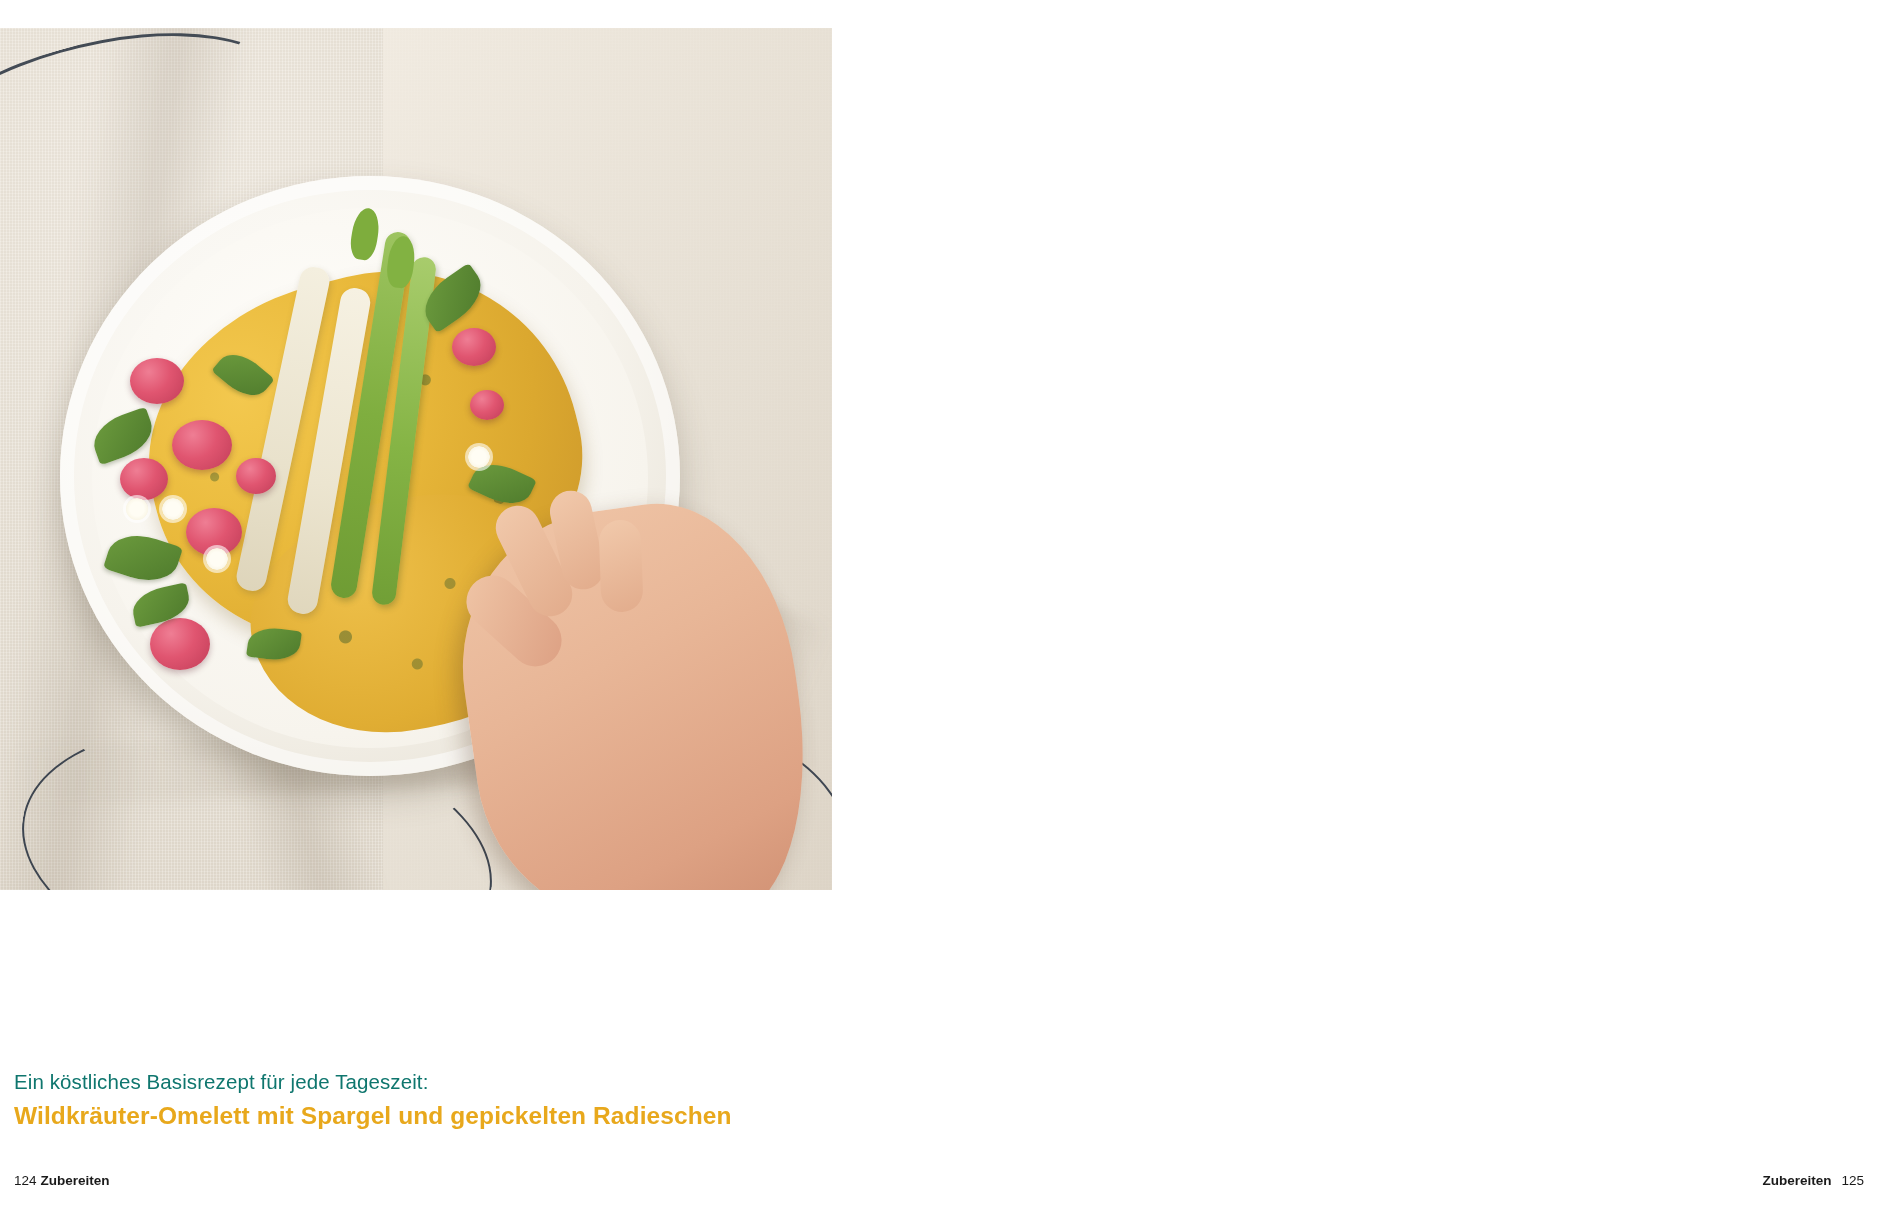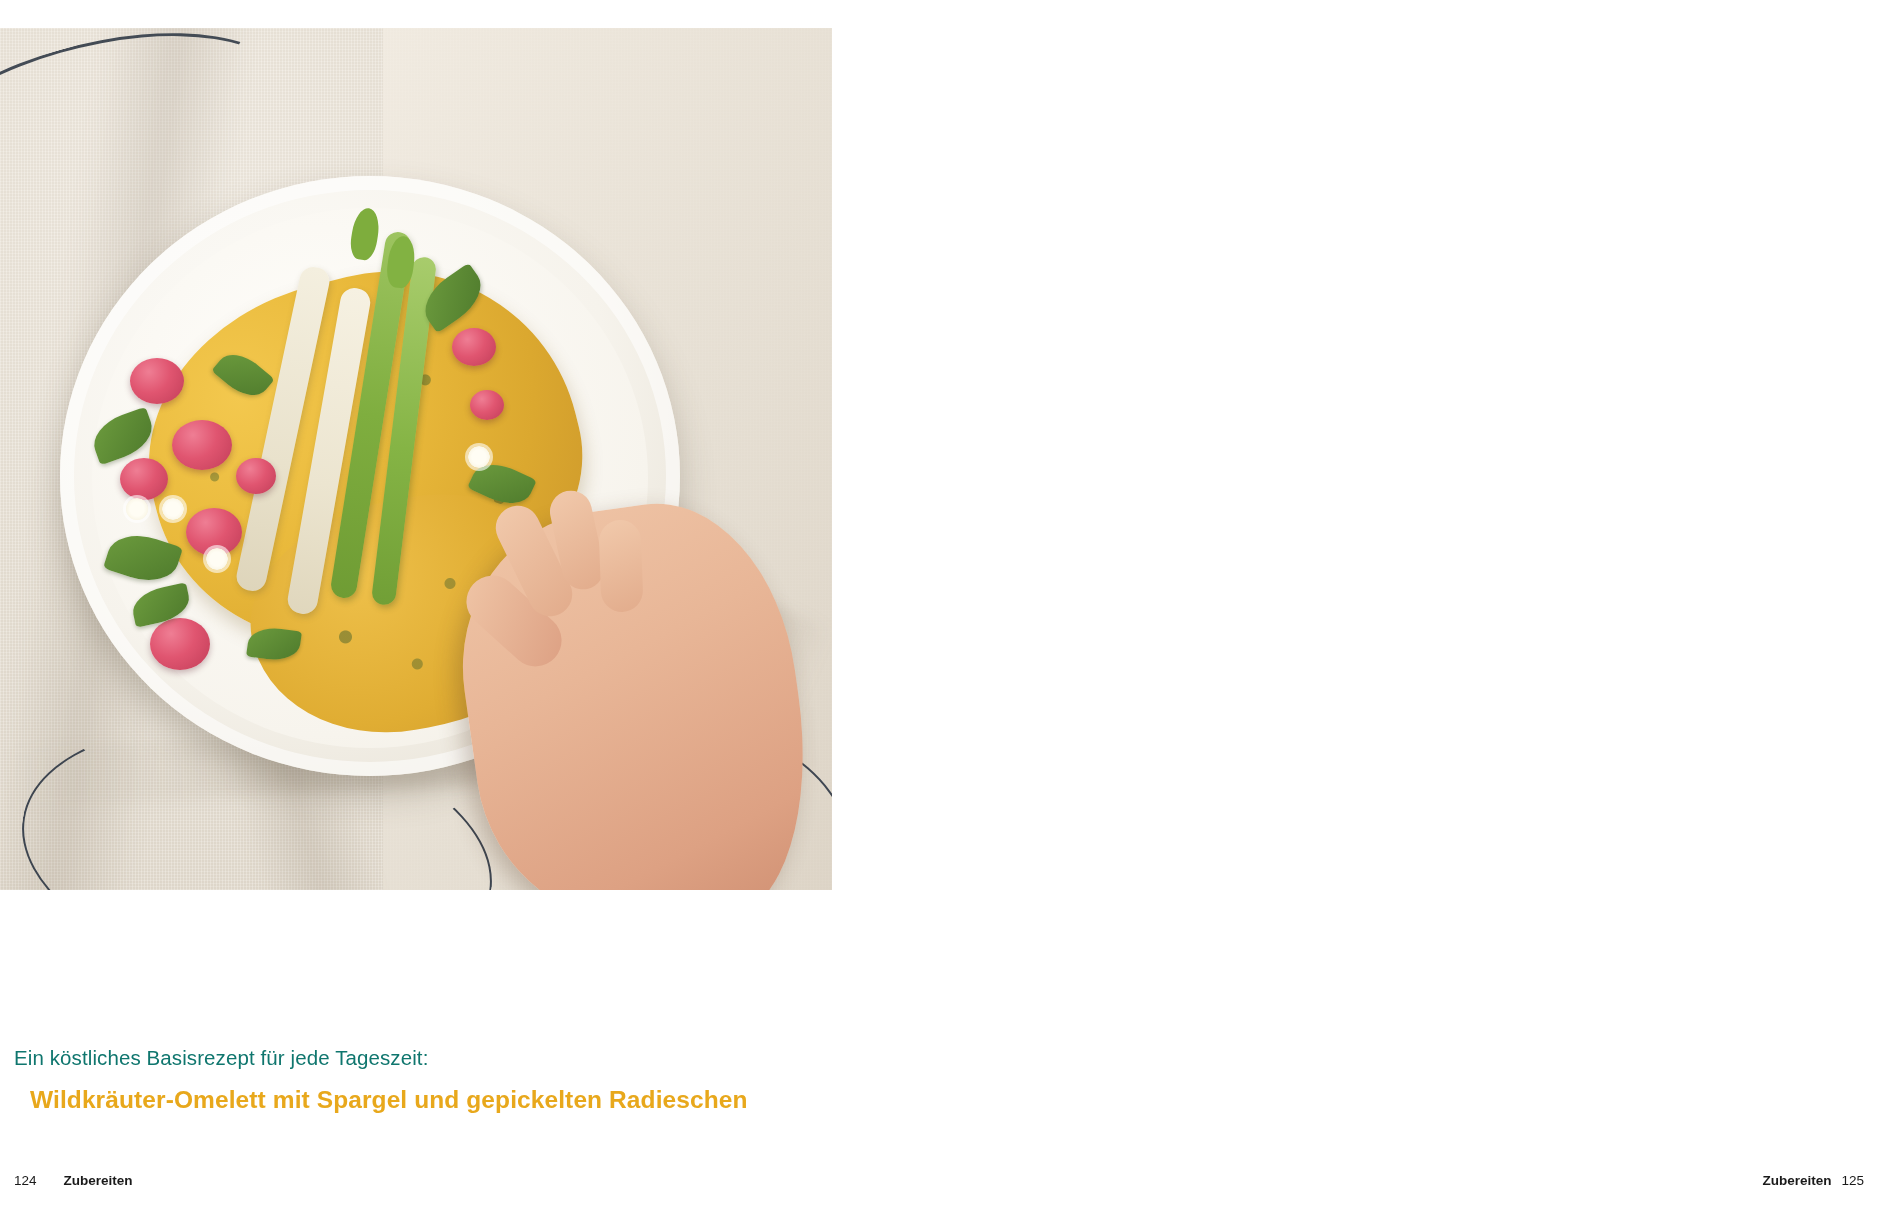--- a/index.html
+++ b/index.html
@@ -268,31 +268,31 @@
     font-size: 20.5px;
     color: #0f766e;
     letter-spacing: .1px;
     margin: 0 0 8px 0;
     font-weight: 400;
   }
   .caption-title {
     font-size: 24.5px;
     color: #e8a81c;
     font-weight: 700;
-    margin: 16px;
+    margin: 0;
     letter-spacing: .1px;
   }
   .folio-left {
     position: absolute;
     left: 14px;
     bottom: 22px;
     font-size: 13.5px;
     color: #1a1a1a;
   }
-  .folio-left .num { margin-right: 27px; text-align: center; }
+  .folio-left .num { margin-right: 4px; text-align: center; }
   .folio-left .lbl { font-weight: 700; }
 
   .folio-right {
     position: absolute;
     right: 16px;
     bottom: 22px;
     font-size: 13.5px;
     color: #1a1a1a;
   }
   .folio-right .lbl { font-weight: 700; margin-right: 10px; }

